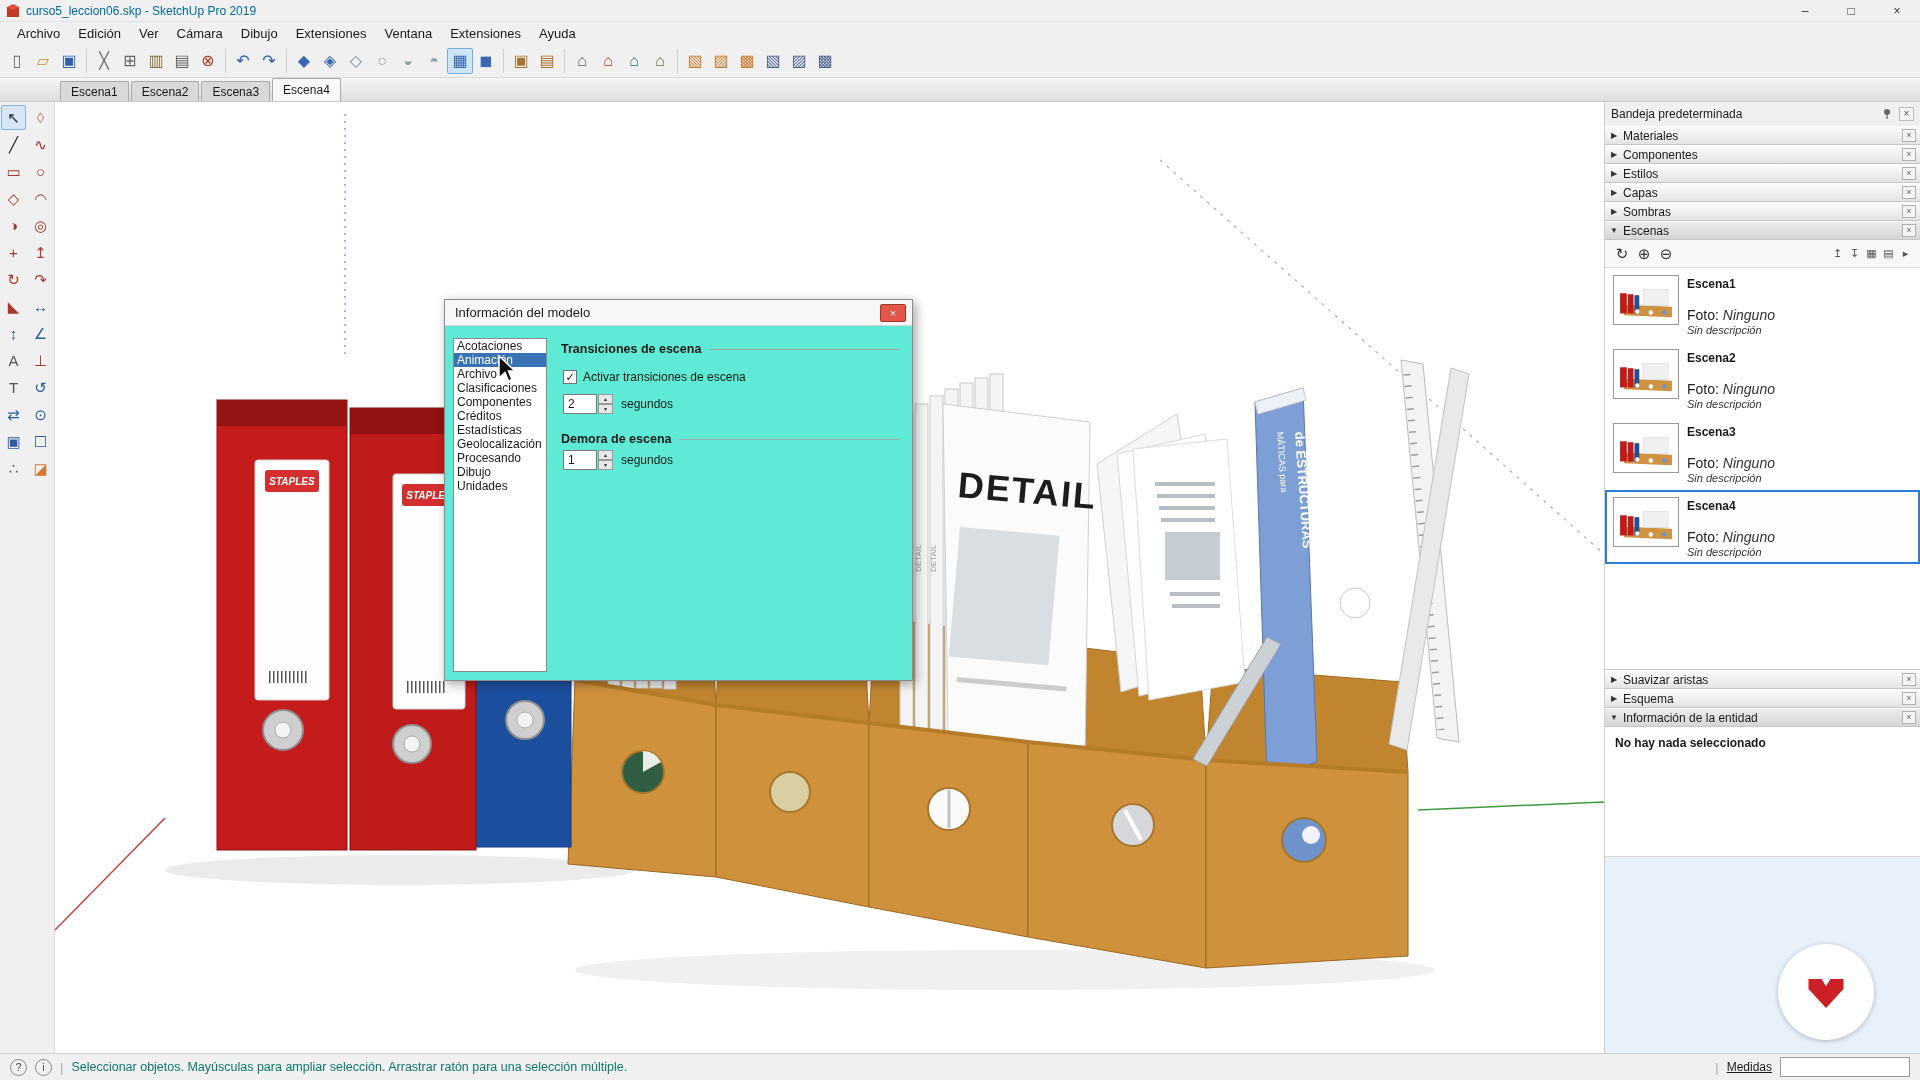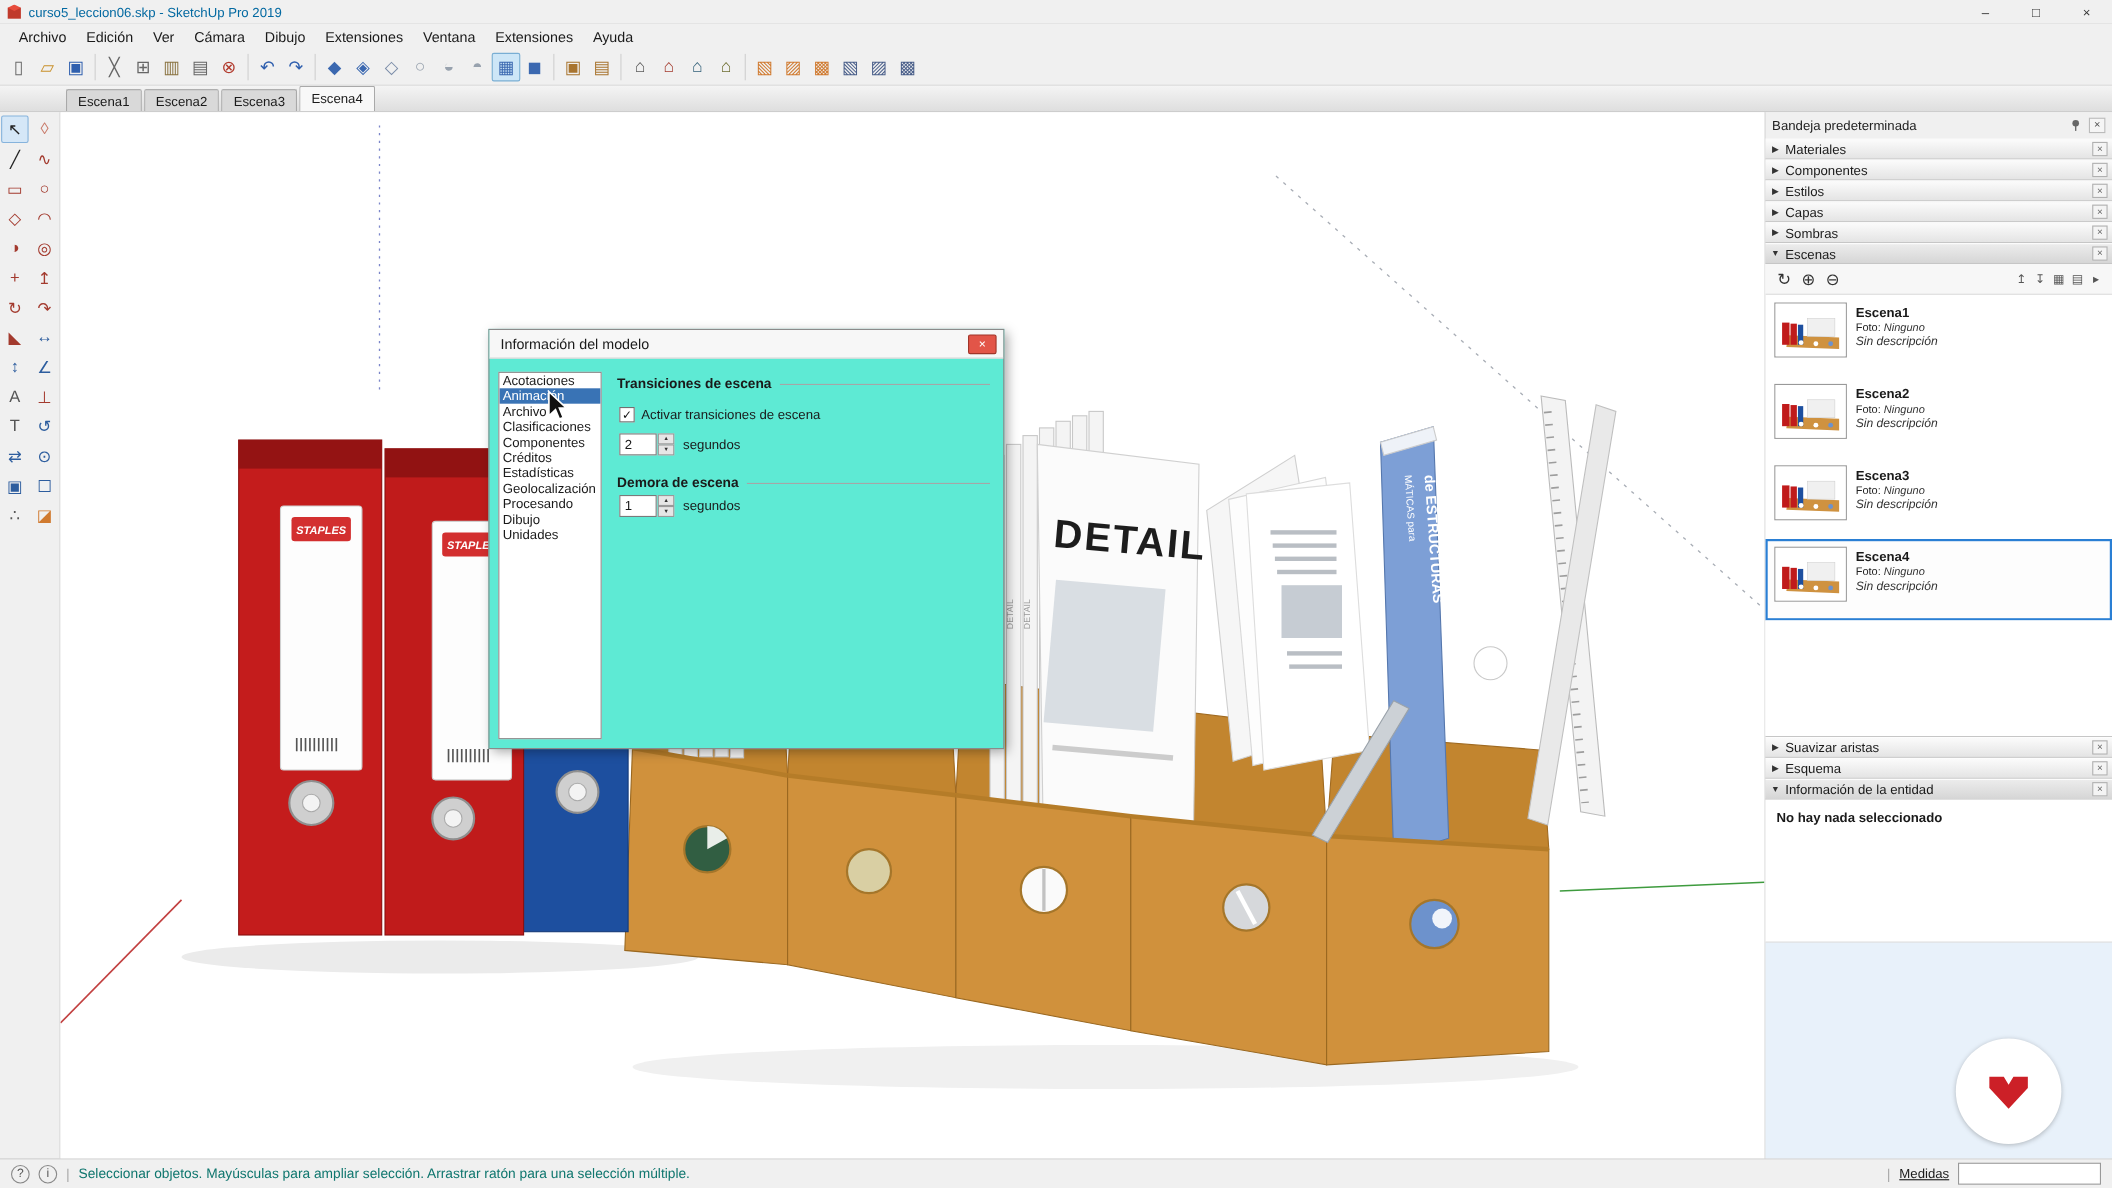--- a/index.html
+++ b/index.html
@@ -56,21 +56,21 @@
   .escenas-content { height:430px; background:#ffffff; border-bottom:1px solid #c6c6c6; display:flex; flex-direction:column; flex:none; }
   .scn-toolbar { height:28px; display:flex; align-items:center; padding:0 6px; background:#f7f7f7; border-bottom:1px solid #dddddd; flex:none; }
   .scn-tb-icon { width:22px; height:22px; display:flex; align-items:center; justify-content:center; font-size:15px; color:#333; }
   .scn-tb-icon.sm { width:17px; font-size:11px; color:#555; }
   .scn-tb-spacer { flex:1; }
   .scene-item { height:74px; display:flex; gap:8px; padding:5px 6px; border:2px solid transparent; flex:none; }
   .scene-item[data-selected="true"] { border-color:#2a7fd4; background:#fdfdfd; }
   .thumb { width:66px; height:50px; border:1px solid #999; background:#fff; flex:none; }
   .scene-meta { padding-top:2px; }
   .scene-name { font-weight:bold; font-size:12px; }
-  .scene-foto { font-size:10px; color:#222; margin-top:2px; }
+  .scene-foto { font-size:14px; color:#222; margin-top:16px; }
   .scene-foto i { color:#333; }
   .scene-desc { font-size:11px; font-style:italic; color:#333; margin-top:1px; }
   .escenas-filler { flex:1; background:#ffffff; }
 
   .entity-content { height:130px; background:#ffffff; border-bottom:1px solid #d5d5d5; padding:8px 10px; flex:none; }
   .entity-msg { font-weight:bold; font-size:12px; }
   .tray-filler { flex:1; background:#e8f1fa; position:relative; }
   .logo { position:absolute; right:46px; bottom:13px; width:96px; height:96px; border-radius:50%; background:#fff; box-shadow:0 1px 5px rgba(0,0,0,.25); display:flex; align-items:center; justify-content:center; }
 
   

